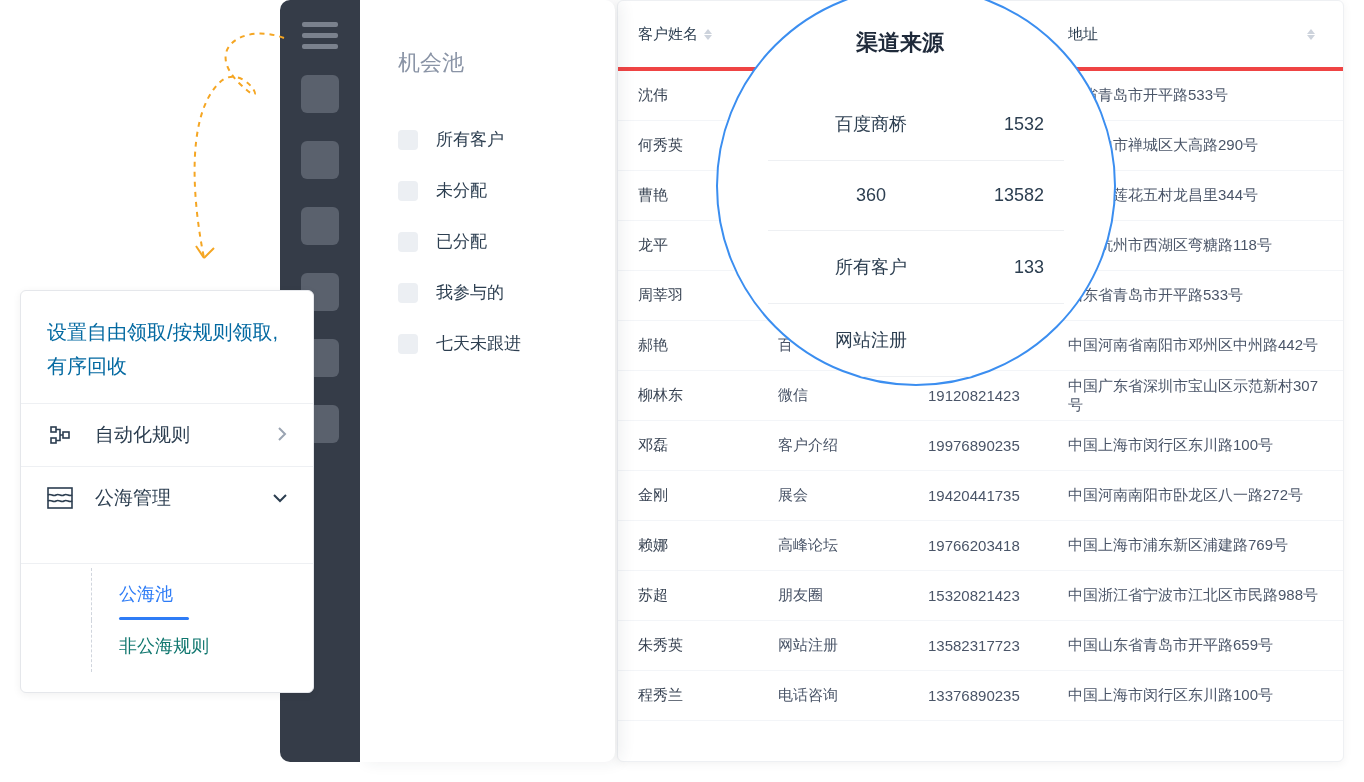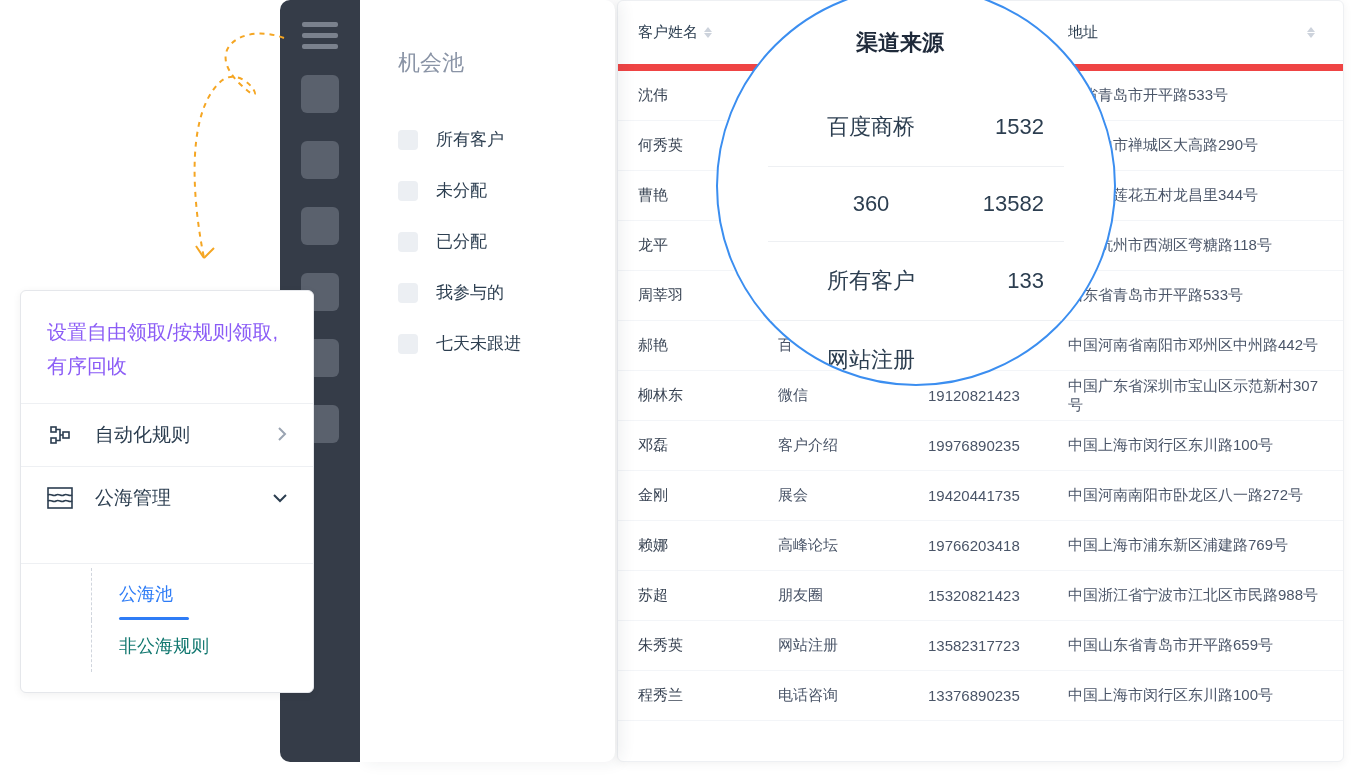--- a/index.html
+++ b/index.html
@@ -20,21 +20,21 @@
       width: 294px;
       background: #fff;
       border: 1px solid #e5e7eb;
       border-radius: 6px;
       box-shadow: 0 2px 8px rgba(0,0,0,0.06);
       z-index: 30;
     }
     .settings-title {
       padding: 24px 26px 20px;
       font-size: 20px;
-      color: #8b5cf6;
+      color: #0369a1;
       line-height: 1.7;
     }
     .settings-item {
       display: flex;
       align-items: center;
       padding: 18px 26px;
       border-top: 1px solid #eef0f3;
       cursor: pointer;
     }
     .settings-item .icon-box {
@@ -172,21 +172,21 @@
       border: 1px solid #eef0f3;
       border-radius: 6px;
       box-shadow: 0 2px 10px rgba(0,0,0,0.05);
       z-index: 5;
       overflow: hidden;
     }
     .table-head {
       display: flex;
       align-items: center;
       height: 70px;
-      border-bottom: 7px solid #ef4444;
+      border-bottom: 4px solid #ef4444;
       padding: 0 20px;
     }
     .th {
       display: flex;
       align-items: center;
       font-size: 15px;
       color: #2c3e50;
       font-weight: 500;
     }
     .th .sort {
@@ -245,21 +245,21 @@
       color: #1f2a3a;
       margin-bottom: 30px;
       gap: 110px;
     }
     .mag-row {
       display: flex;
       align-items: center;
       justify-content: space-between;
       padding: 24px 20px;
       border-bottom: 1px solid #eef0f3;
-      font-size: 22px;
+      font-size: 18px;
       color: #2c3e50;
     }
     .mag-row .mc { flex: 1; text-align: center; }
     .mag-row .mp { width: 90px; text-align: right; }
     .mag-header .msort {
       display: flex;
       flex-direction: column;
       gap: 2px;
     }
     .msort .up2, .msort .down2 {

